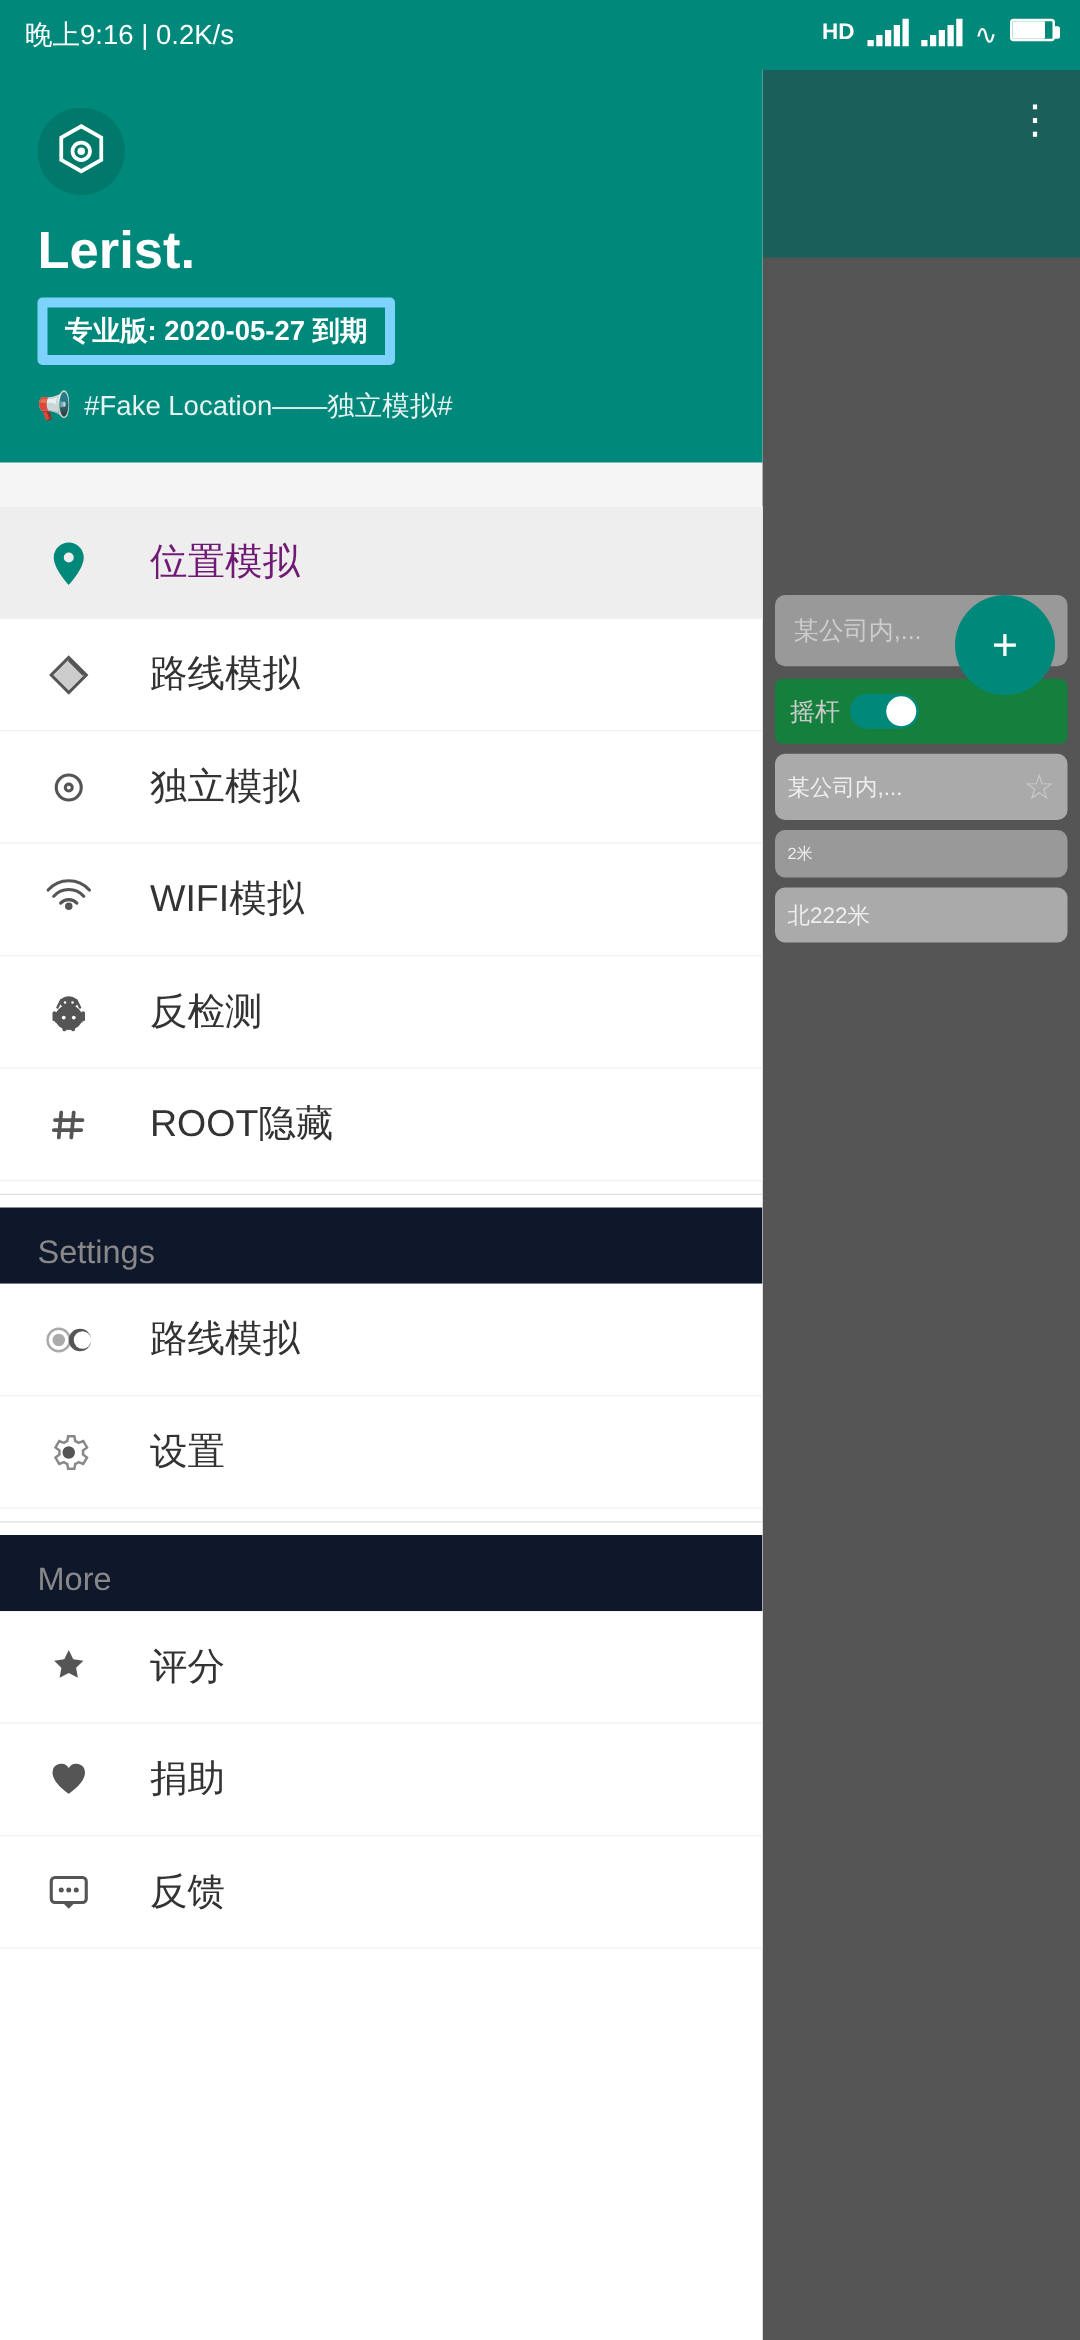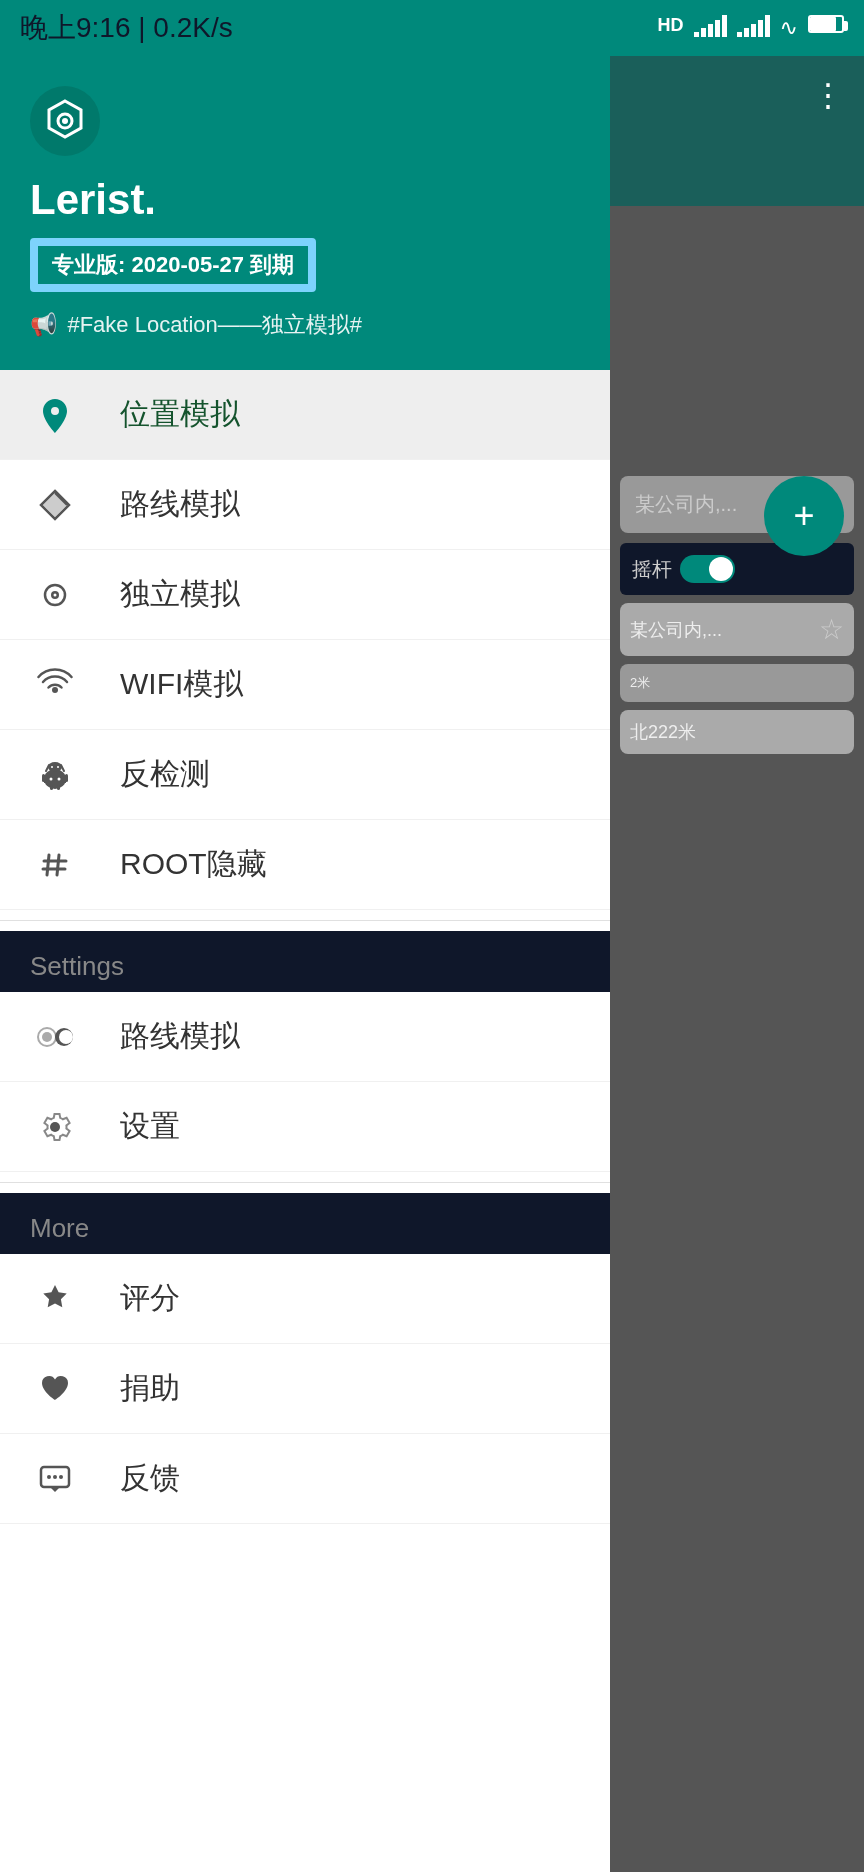--- a/index.html
+++ b/index.html
@@ -19,22 +19,22 @@
       height: 56px;
       background: #00897b;
       display: flex;
       align-items: center;
       justify-content: space-between;
       padding: 0 20px;
       position: relative;
       z-index: 10;
     }
     .status-bar-left {
-      color: #0f172a;
-      font-size: 28px;
+      color: #ffffff;
+      font-size: 22px;
       font-weight: 500;
     }
     .status-bar-right {
       display: flex;
       align-items: flex-start;
       gap: 10px;
     }
 
     
     .main-container {
@@ -48,20 +48,21 @@
     .drawer {
       width: 610px;
       height: 100%;
       background: #f5f5f5;
       position: absolute;
       left: 0;
       top: 0;
       z-index: 5;
       display: flex;
       flex-direction: column;
+      gap: 35px;
     }
 
     
     .drawer-header {
       background: #00897b;
       padding: 30px 30px 30px 30px;
       flex-shrink: 0;
     }
     .drawer-logo {
       width: 70px;
@@ -123,21 +124,21 @@
       display: flex;
       align-items: center;
       justify-content: center;
       flex-shrink: 0;
     }
     .menu-item-label {
       font-size: 30px;
       color: #333;
     }
     .menu-item.active .menu-item-label {
-      color: #14532d;
+      color: #701a75;
     }
     .menu-item.active .menu-item-icon svg,
     .menu-item.active .menu-item-icon span {
       color: #00897b;
     }
 
     .section-divider {
       height: 1px;
       background: #e0e0e0;
       margin: 10px 0;
@@ -272,21 +273,21 @@
     <div class="right-panel-header">
       <span class="more-dots">⋮</span>
     </div>
 
     <div class="fab-button">+</div>
 
     <div style="margin-top:260px;padding:10px;">
       <div style="background:#999;border-radius:8px;padding:15px;margin-bottom:10px;color:#ccc;font-size:20px;">
         <span>某公司内,...</span>
       </div>
-      <div style="background:#0f172a;padding:12px;border-radius:6px;margin-bottom:8px;display:flex;align-items:center;gap:8px;">
+      <div style="background:#15803d;padding:12px;border-radius:6px;margin-bottom:8px;display:flex;align-items:center;gap:8px;">
         <span style="color:#ccc;font-size:20px;">摇杆</span>
         <div style="width:55px;height:28px;background:#00897b;border-radius:14px;position:relative;">
           <div style="width:24px;height:24px;background:white;border-radius:50%;position:absolute;right:2px;top:2px;"></div>
         </div>
       </div>
       <div style="background:#aaa;border-radius:8px;padding:10px;margin-bottom:8px;color:#eee;font-size:18px;display:flex;justify-content:space-between;align-items:center;">
         <span>某公司内,...</span>
         <span style="font-size:28px;color:#ccc;">☆</span>
       </div>
       <div style="background:#999;border-radius:8px;padding:10px;margin-bottom:8px;color:#eee;font-size:13px;">

